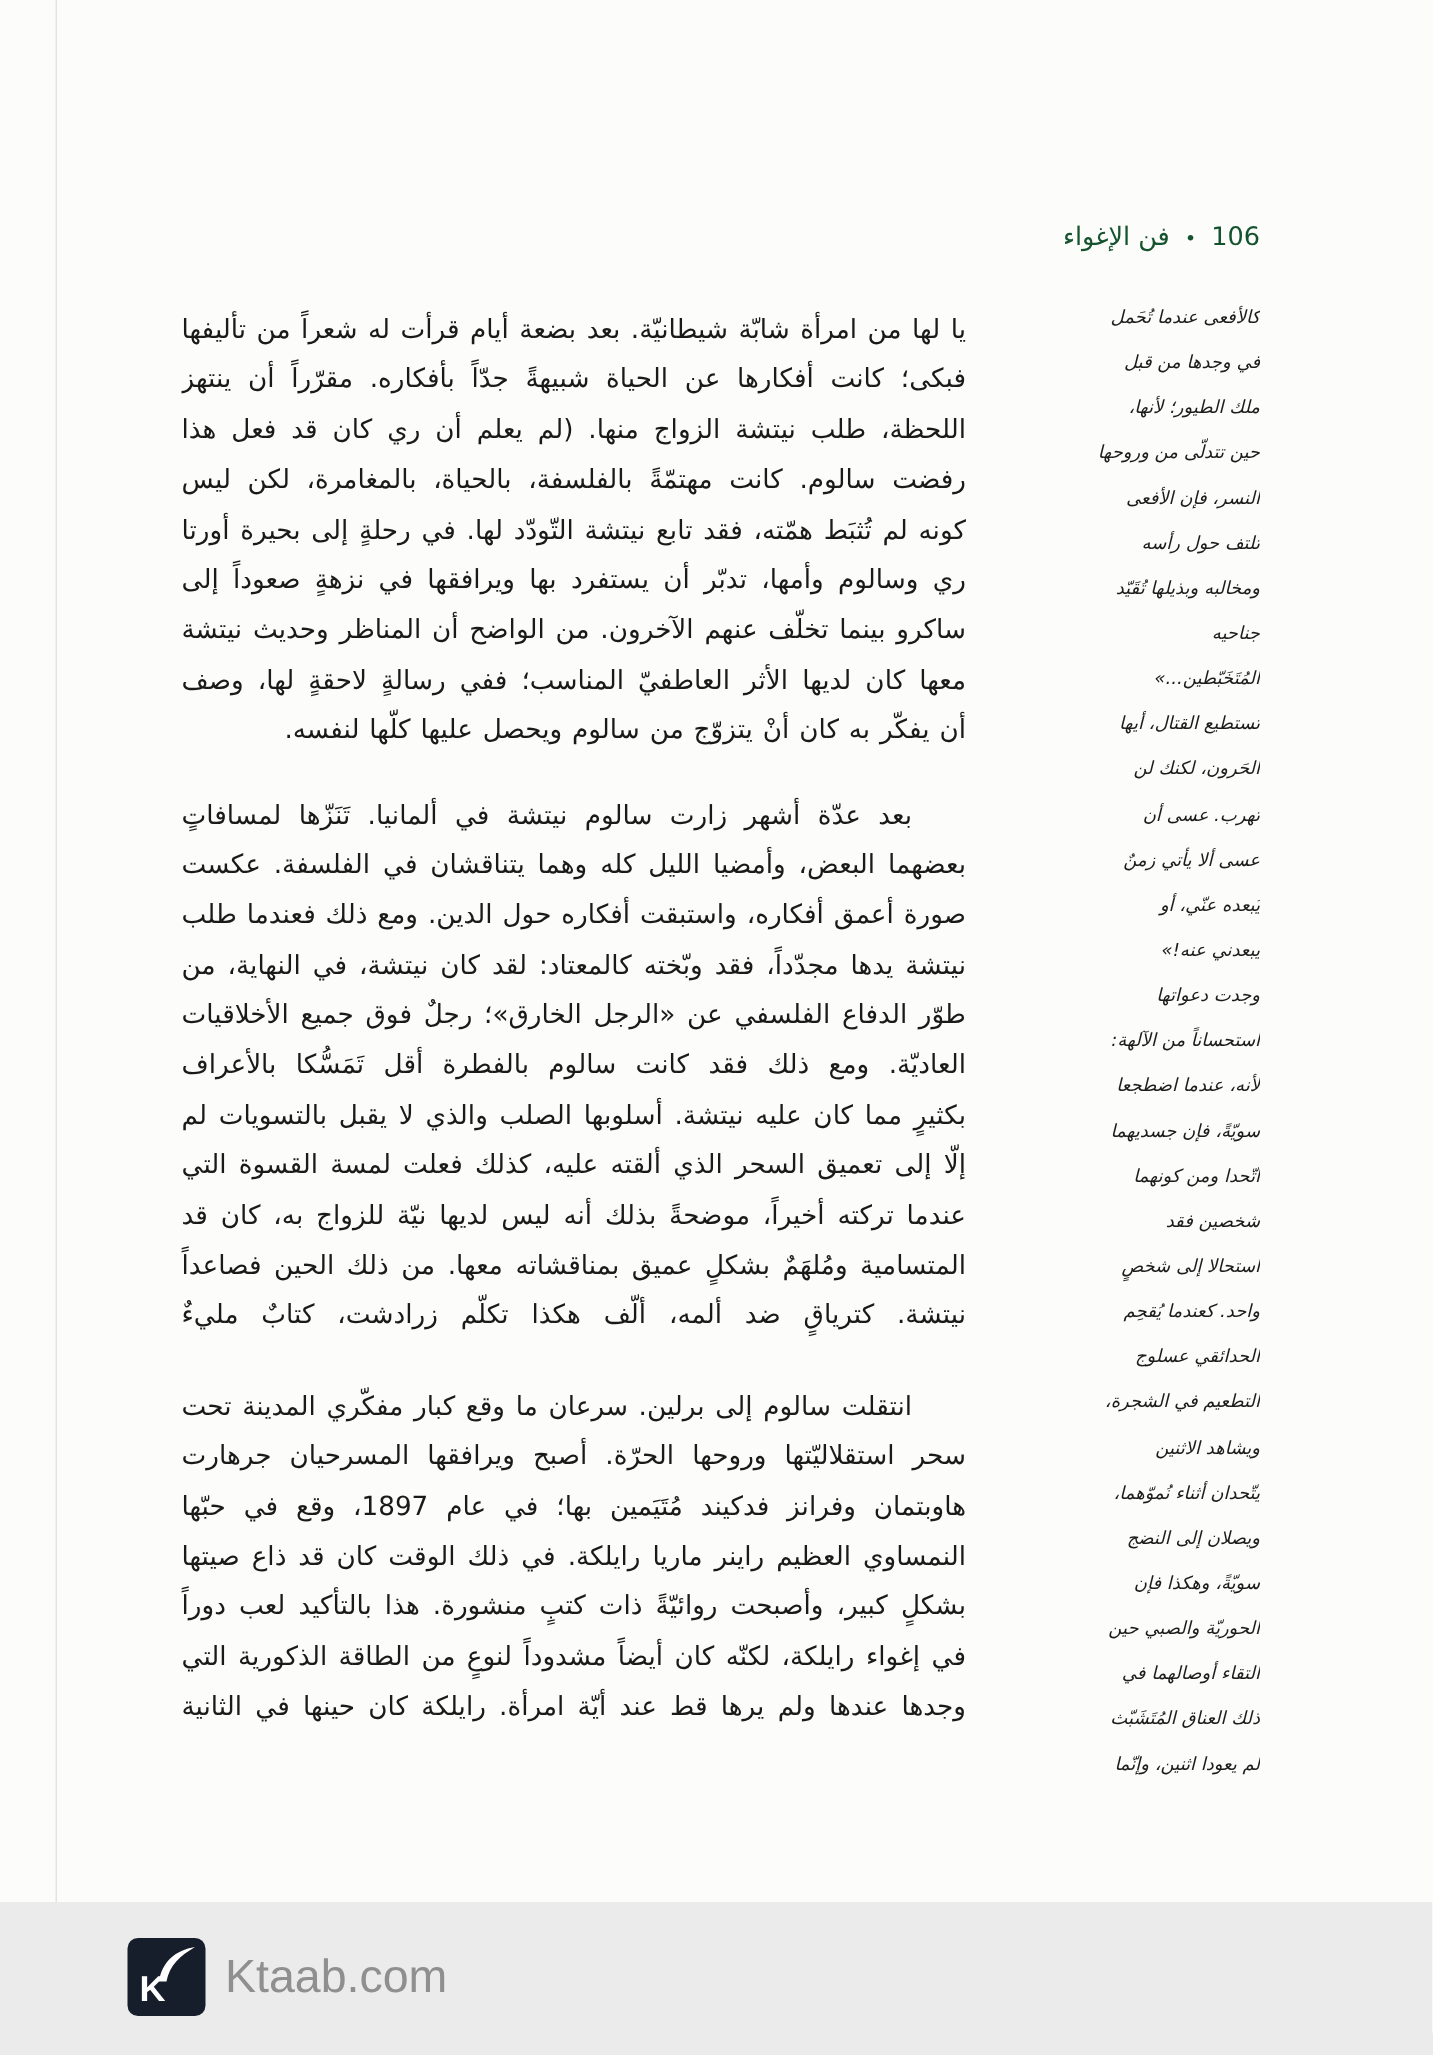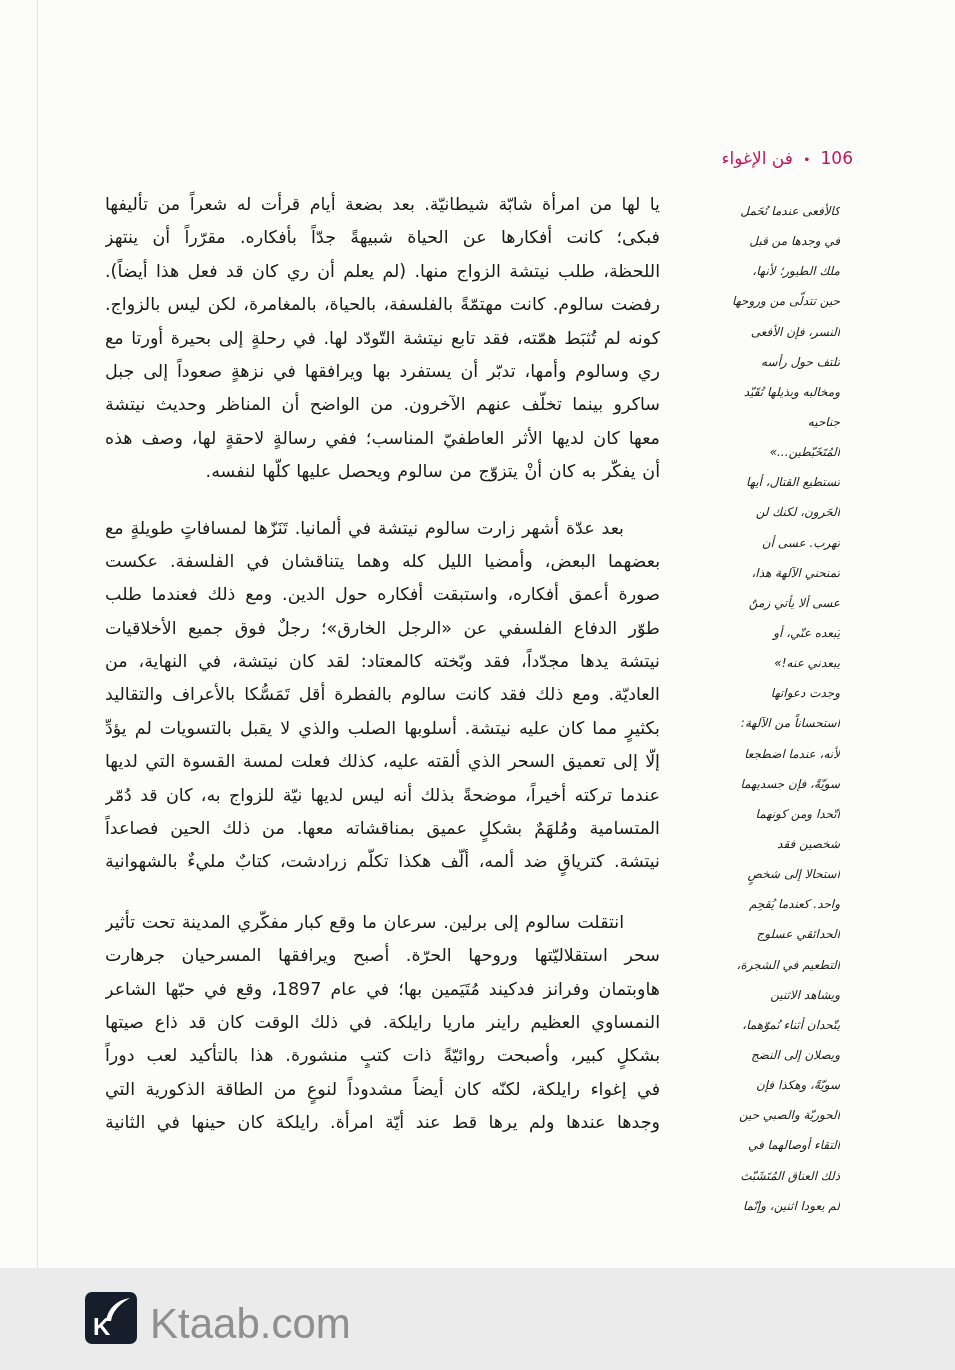--- a/index.html
+++ b/index.html
@@ -6,28 +6,28 @@
   .page{
     position:relative; width:955px; height:1370px;
     background:#fcfcfa; overflow:hidden;
     font-family:"DejaVu Sans", sans-serif; color:#1a1a18;
   }
   .page-edge{
     position:absolute; left:37px; top:0; width:1px; height:1270px;
     background:#e3e3df;
   }
   .header{
-    position:absolute; top:148px; right:102px; direction:rtl;
-    font-size:17px; letter-spacing:0; color:#be185d; white-space:nowrap;
+    position:absolute; top:148px; right:115px; direction:rtl;
+    font-size:17px; letter-spacing:0; color:#14532d; white-space:nowrap;
   }
   .header .sep{ padding:0 10px; font-size:13px; }
   .main-col{
     position:absolute; top:188px; right:295px; width:555px; direction:rtl;
   }
-  .para{ margin:0; }
+  .para{ margin:16px; }
   .para.p2{ margin-top:23px; }
   .para.p3{ margin-top:27px; }
   .tl{
     font-size:17.5px; line-height:33.4px; height:33.4px; overflow:hidden;
     text-align:justify; text-align-last:justify; word-spacing:1px;
   }
   .tl.last{ text-align-last:right; }
   .tl.ind{ padding-right:36px; }
   .margin-col{
     position:absolute; top:196px; right:115px; width:180px; direction:rtl;
@@ -45,21 +45,21 @@
     position:absolute; left:85px; top:24px; width:52px; height:52px;
     background:#161d2b; border-radius:7px;
   }
   .logo .k{
     position:absolute; left:8px; bottom:3px; color:#ffffff;
     font-family:"Liberation Sans", sans-serif; font-weight:bold; font-size:24px;
   }
   .logo svg{ position:absolute; right:4px; top:4px; }
   .brand{
     position:absolute; left:150px; top:32px;
-    font-family:"Liberation Sans", sans-serif; font-size:42px; color:#8f8f8f;
+    font-family:"Liberation Sans", sans-serif; font-size:31px; color:#8f8f8f;
   }
 </style>
 </head>
 <body>
 
 <div class="page">
 
   <div class="page-edge"></div>
 
   <div class="header">
@@ -75,22 +75,22 @@
       <div class="tl">كونه لم تُثبَط همّته، فقد تابع نيتشة التّودّد لها. في رحلةٍ إلى بحيرة أورتا مع</div>
       <div class="tl">ري وسالوم وأمها، تدبّر أن يستفرد بها ويرافقها في نزهةٍ صعوداً إلى جبل</div>
       <div class="tl">ساكرو بينما تخلّف عنهم الآخرون. من الواضح أن المناظر وحديث نيتشة</div>
       <div class="tl">معها كان لديها الأثر العاطفيّ المناسب؛ ففي رسالةٍ لاحقةٍ لها، وصف هذه</div>
       <div class="tl last">أن يفكّر به كان أنْ يتزوّج من سالوم ويحصل عليها كلّها لنفسه.</div>
     </div>
     <div class="para p2">
       <div class="tl ind">بعد عدّة أشهر زارت سالوم نيتشة في ألمانيا. تَنَزّها لمسافاتٍ طويلةٍ مع</div>
       <div class="tl">بعضهما البعض، وأمضيا الليل كله وهما يتناقشان في الفلسفة. عكست</div>
       <div class="tl">صورة أعمق أفكاره، واستبقت أفكاره حول الدين. ومع ذلك فعندما طلب</div>
+      <div class="tl">نيتشة يدها مجدّداً، فقد وبّخته كالمعتاد: لقد كان نيتشة، في النهاية، من</div>
       <div class="tl">طوّر الدفاع الفلسفي عن «الرجل الخارق»؛ رجلٌ فوق جميع الأخلاقيات</div>
-      <div class="tl">نيتشة يدها مجدّداً، فقد وبّخته كالمعتاد: لقد كان نيتشة، في النهاية، من</div>
       <div class="tl">العاديّة. ومع ذلك فقد كانت سالوم بالفطرة أقل تَمَسُّكا بالأعراف والتقاليد</div>
       <div class="tl">بكثيرٍ مما كان عليه نيتشة. أسلوبها الصلب والذي لا يقبل بالتسويات لم يؤدِّ</div>
       <div class="tl">إلّا إلى تعميق السحر الذي ألقته عليه، كذلك فعلت لمسة القسوة التي لديها</div>
       <div class="tl">عندما تركته أخيراً، موضحةً بذلك أنه ليس لديها نيّة للزواج به، كان قد دُمّر</div>
       <div class="tl">المتسامية ومُلهَمٌ بشكلٍ عميق بمناقشاته معها. من ذلك الحين فصاعداً</div>
       <div class="tl">نيتشة. كترياقٍ ضد ألمه، ألّف هكذا تكلّم زرادشت، كتابٌ مليءٌ بالشهوانية</div>
     </div>
     <div class="para p3">
       <div class="tl ind">انتقلت سالوم إلى برلين. سرعان ما وقع كبار مفكّري المدينة تحت تأثير</div>
       <div class="tl">سحر استقلاليّتها وروحها الحرّة. أصبح ويرافقها المسرحيان جرهارت</div>
@@ -108,21 +108,20 @@
     <div class="ml">ملك الطيور؛ لأنها،</div>
     <div class="ml">حين تتدلّى من وروحها</div>
     <div class="ml">النسر، فإن الأفعى</div>
     <div class="ml">تلتف حول رأسه</div>
     <div class="ml">ومخالبه وبذيلها تُقَيّد</div>
     <div class="ml">جناحيه</div>
     <div class="ml">المُتَخَبّطين...»</div>
     <div class="ml">تستطيع القتال، أيها</div>
     <div class="ml">الحَرون، لكنك لن</div>
     <div class="ml">تهرب. عسى أن</div>
-    <div class="ml">تمنحني الآلهة هذا،</div>
     <div class="ml">عسى ألا يأتي زمنٌ</div>
     <div class="ml">يُبعده عنّي، أو</div>
     <div class="ml">يبعدني عنه!»</div>
     <div class="ml">وجدت دعواتها</div>
     <div class="ml">استحساناً من الآلهة:</div>
     <div class="ml">لأنه، عندما اضطجعا</div>
     <div class="ml">سويّةً، فإن جسديهما</div>
     <div class="ml">اتّحدا ومن كونهما</div>
     <div class="ml">شخصين فقد</div>
     <div class="ml">استحالا إلى شخصٍ</div>

